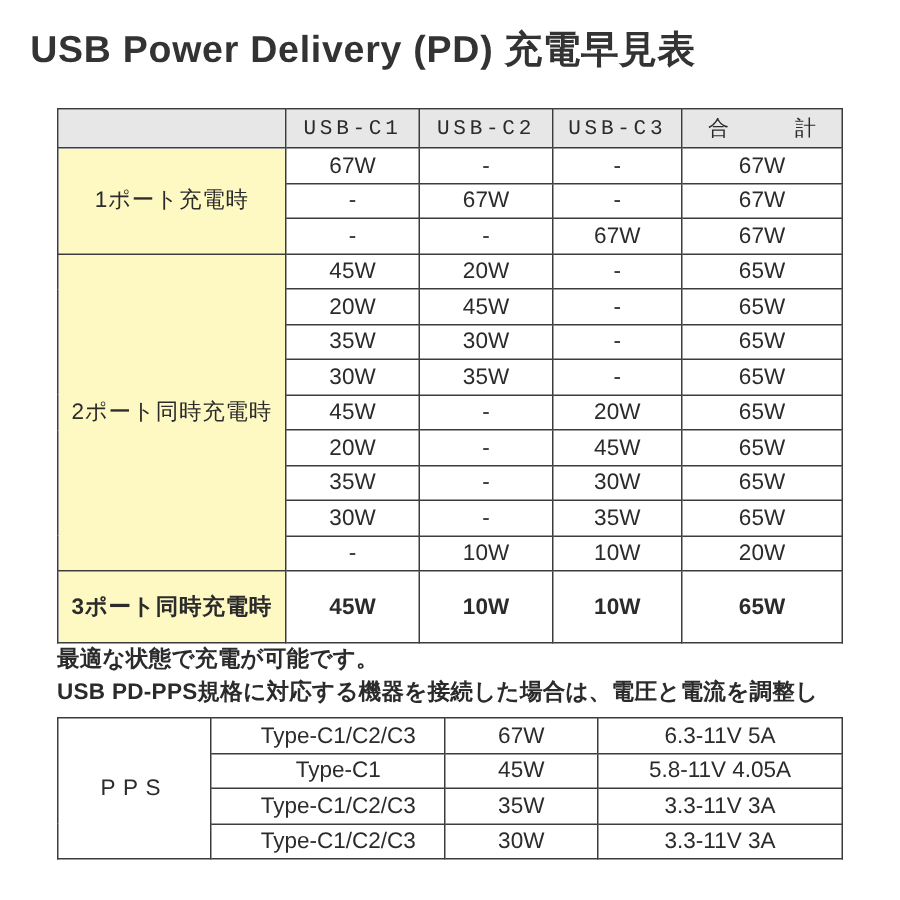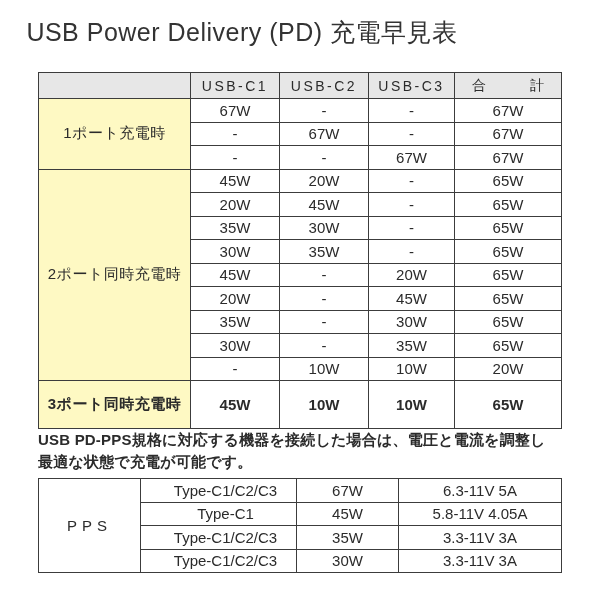--- a/index.html
+++ b/index.html
@@ -8,21 +8,21 @@
     position: relative;
     font-family: "Liberation Sans", "DejaVu Sans", sans-serif;
     color: #2b2b2b;
   }
   .page-title {
     position: absolute;
     top: 16px; left: 0;
     width: 484px;
     text-align: center;
     font-size: 25px;
-    font-weight: normal;
+    font-weight: bold;
     letter-spacing: 0.5px;
     color: #333333;
     white-space: nowrap;
   }
   table {
     border-collapse: collapse;
     table-layout: fixed;
     position: absolute;
   }
   .main-table {
@@ -38,20 +38,21 @@
     color: #2b2b2b;
     overflow: hidden;
     white-space: nowrap;
   }
   .main-table thead th {
     background: #e7e7e7;
     height: 26px;
     font-weight: normal;
     font-size: 14px;
     letter-spacing: 2.5px;
+    font-family: Liberation Mono, monospace;
   }
   .main-table tbody tr { height: 23.5px; }
   .main-table tbody tr.tall-row { height: 48px; font-weight: bold; }
   .total-head-inner {
     display: flex;
     justify-content: space-between;
     padding: 0 17px;
     letter-spacing: 0;
   }
   .section-label { font-size: 15px; letter-spacing: 0.5px; background: #fef9c3; }
@@ -180,22 +181,22 @@
       <td class="section-label">3ポート同時充電時</td>
       <td>45W</td>
       <td>10W</td>
       <td>10W</td>
       <td>65W</td>
     </tr>
   </tbody>
 </table>
 
 <div class="note">
+  <div>最適な状態で充電が可能です。</div>
   <div>USB PD-PPS規格に対応する機器を接続した場合は、電圧と電流を調整し</div>
-  <div>最適な状態で充電が可能です。</div>
 </div>
 
 <table class="pps-table">
   <colgroup>
     <col style="width:102px">
       <col style="width:156px">
       <col style="width:102px">
       <col style="width:163px">
   </colgroup>
   <tbody>

